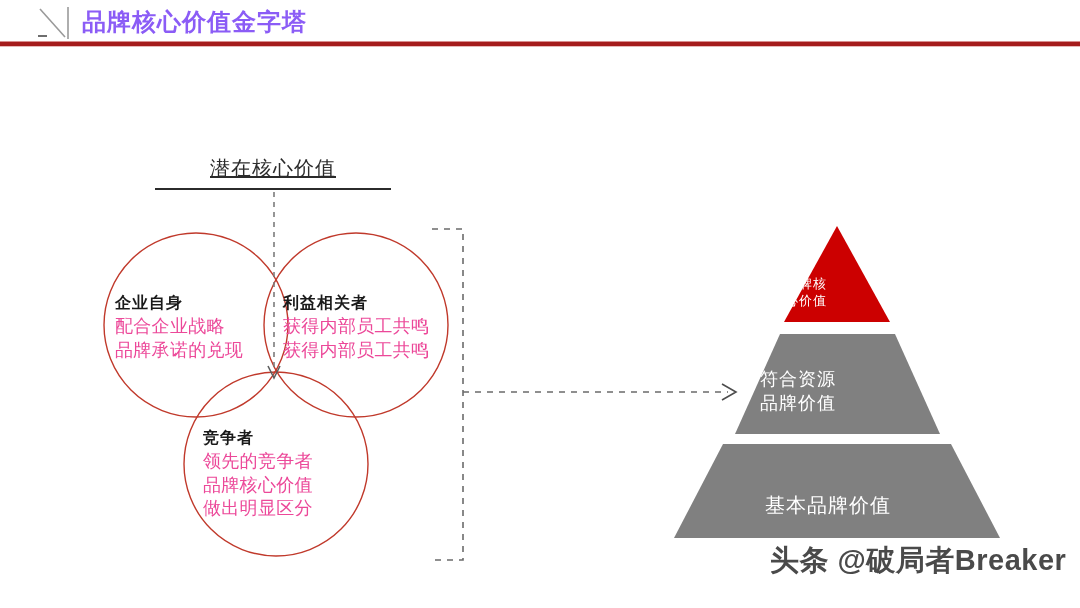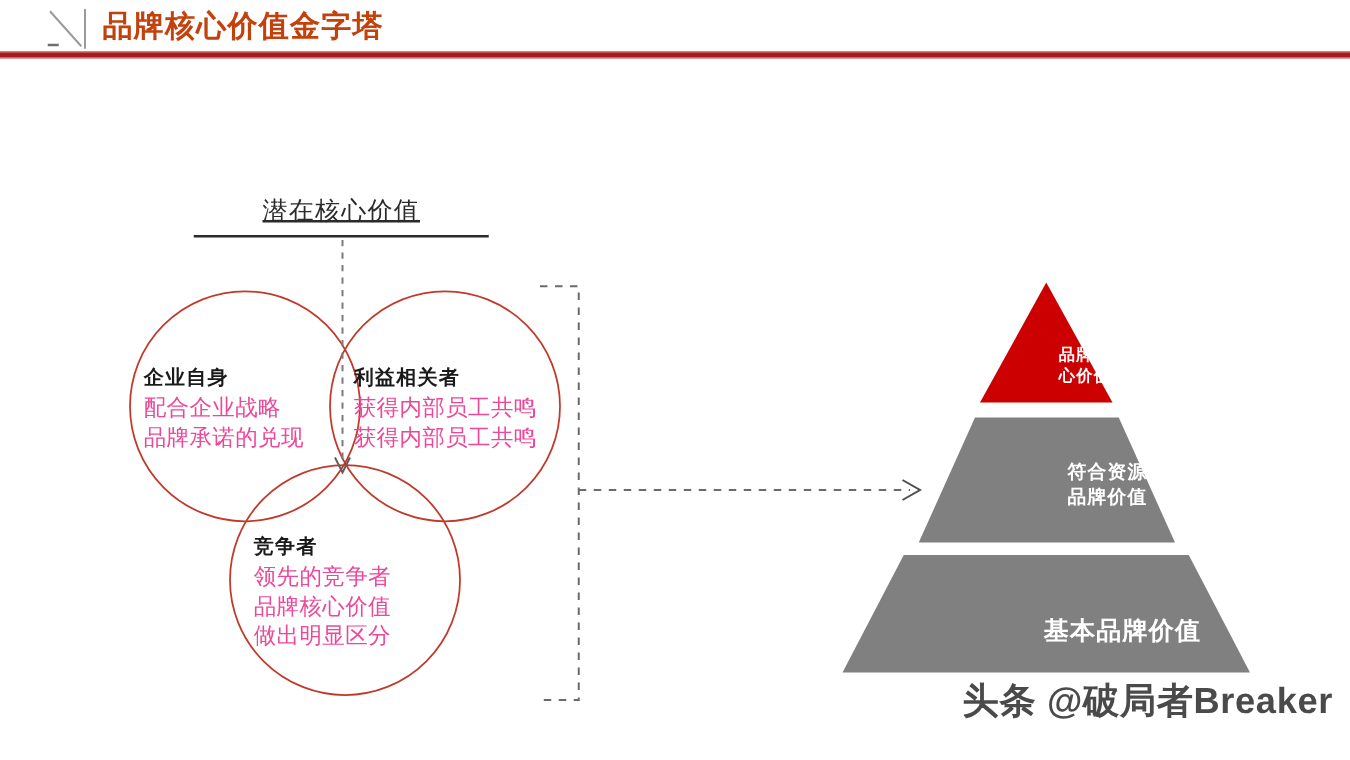--- a/index.html
+++ b/index.html
@@ -25,21 +25,21 @@
     top: 7px;
     width: 36px;
     height: 34px;
   }
   .header-title {
     position: absolute;
     left: 82px;
     top: 7px;
     font-size: 24px;
     font-weight: bold;
-    color: #c2410c;
+    color: #8b5cf6;
     letter-spacing: 1px;
     line-height: 30px;
     white-space: nowrap;
   }
   .header-rule {
     position: absolute;
     left: 0;
     top: 41px;
     width: 1080px;
     height: 6px;
@@ -109,33 +109,33 @@
   .pyramid-svg {
     position: absolute;
     left: 0;
     top: 0;
     width: 1080px;
     height: 608px;
     pointer-events: none;
   }
   .pyr-text {
     position: absolute;
-    text-align: right;
+    text-align: left;
     color: #ffffff;
-    font-weight: bold;
+    font-weight: normal;
     line-height: 1.32;
     letter-spacing: 1px;
   }
   #pyr-top {
     left: 785px; top: 275px; width: 104px;
     font-size: 13px;
   }
   #pyr-mid {
     left: 760px; top: 368px; width: 158px;
-    font-size: 15px;
+    font-size: 18px;
   }
   #pyr-bot {
     left: 765px; top: 492px; width: 196px;
     font-size: 20px;
   }
   .pyr-text span { display: block; }
 
   
   .watermark {
     position: absolute;

